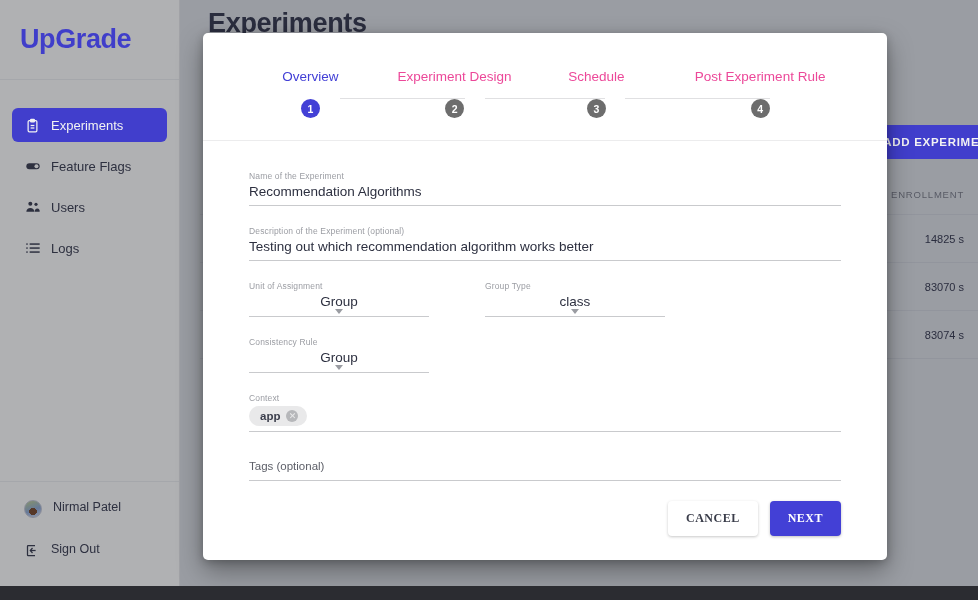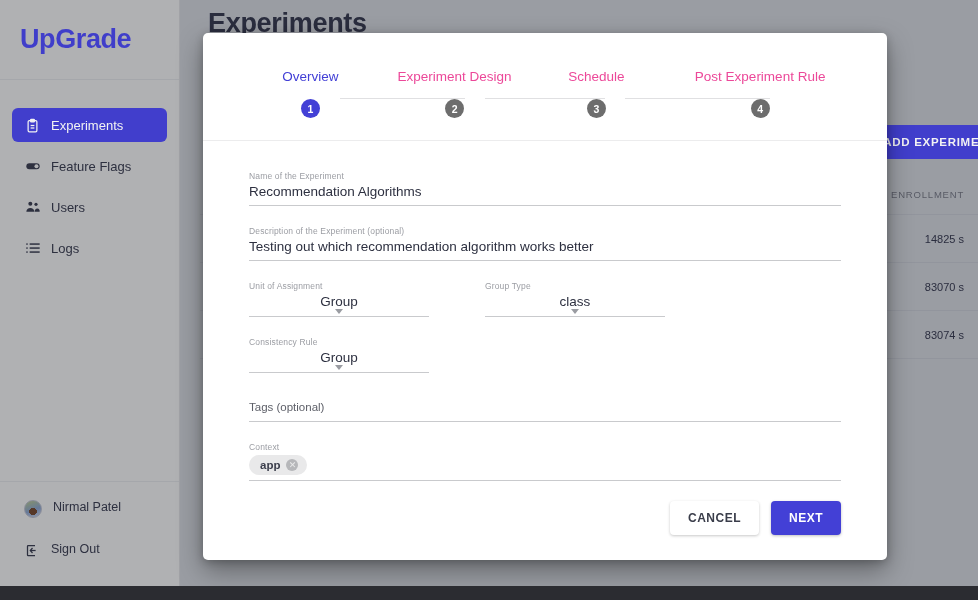--- a/index.html
+++ b/index.html
@@ -324,20 +324,21 @@
     font-size: 11.5px;
     color: #5e6069;
     margin-bottom: 5px;
   }
 
   .actions {
     display: flex;
     justify-content: flex-end;
     gap: 12px;
     padding: 0 46px 30px 46px;
+    font-family: Liberation Serif, serif;
   }
   .btn {
     font-size: 12px;
     font-weight: bold;
     letter-spacing: 0.5px;
     border-radius: 4px;
     padding: 10px 18px;
     min-width: 68px;
     text-align: center;
   }
@@ -525,35 +526,35 @@
       <div class="row2">
         <div class="sel">
           <div class="field-label">Consistency Rule</div>
           <div class="field-value">
             <span>Group</span>
             <span class="caret"></span>
           </div>
         </div>
       </div>
 
-      <div class="field tags-field">
-        <div class="tags-label">Tags (optional)</div>
-        <div class="field-value"></div>
-      </div>
-
       <div class="field ctx-field">
         <div class="field-label">Context</div>
         <div class="field-value">
           <span class="chip">
             <span>app</span>
             <span class="chip-x">✕</span>
           </span>
         </div>
       </div>
 
+      <div class="field tags-field">
+        <div class="tags-label">Tags (optional)</div>
+        <div class="field-value"></div>
+      </div>
+
     </div>
 
     <div class="actions">
       <div class="btn btn-cancel">CANCEL</div>
       <div class="btn btn-next">NEXT</div>
     </div>
 
   </div>
 
   <div class="status-strip"></div>

